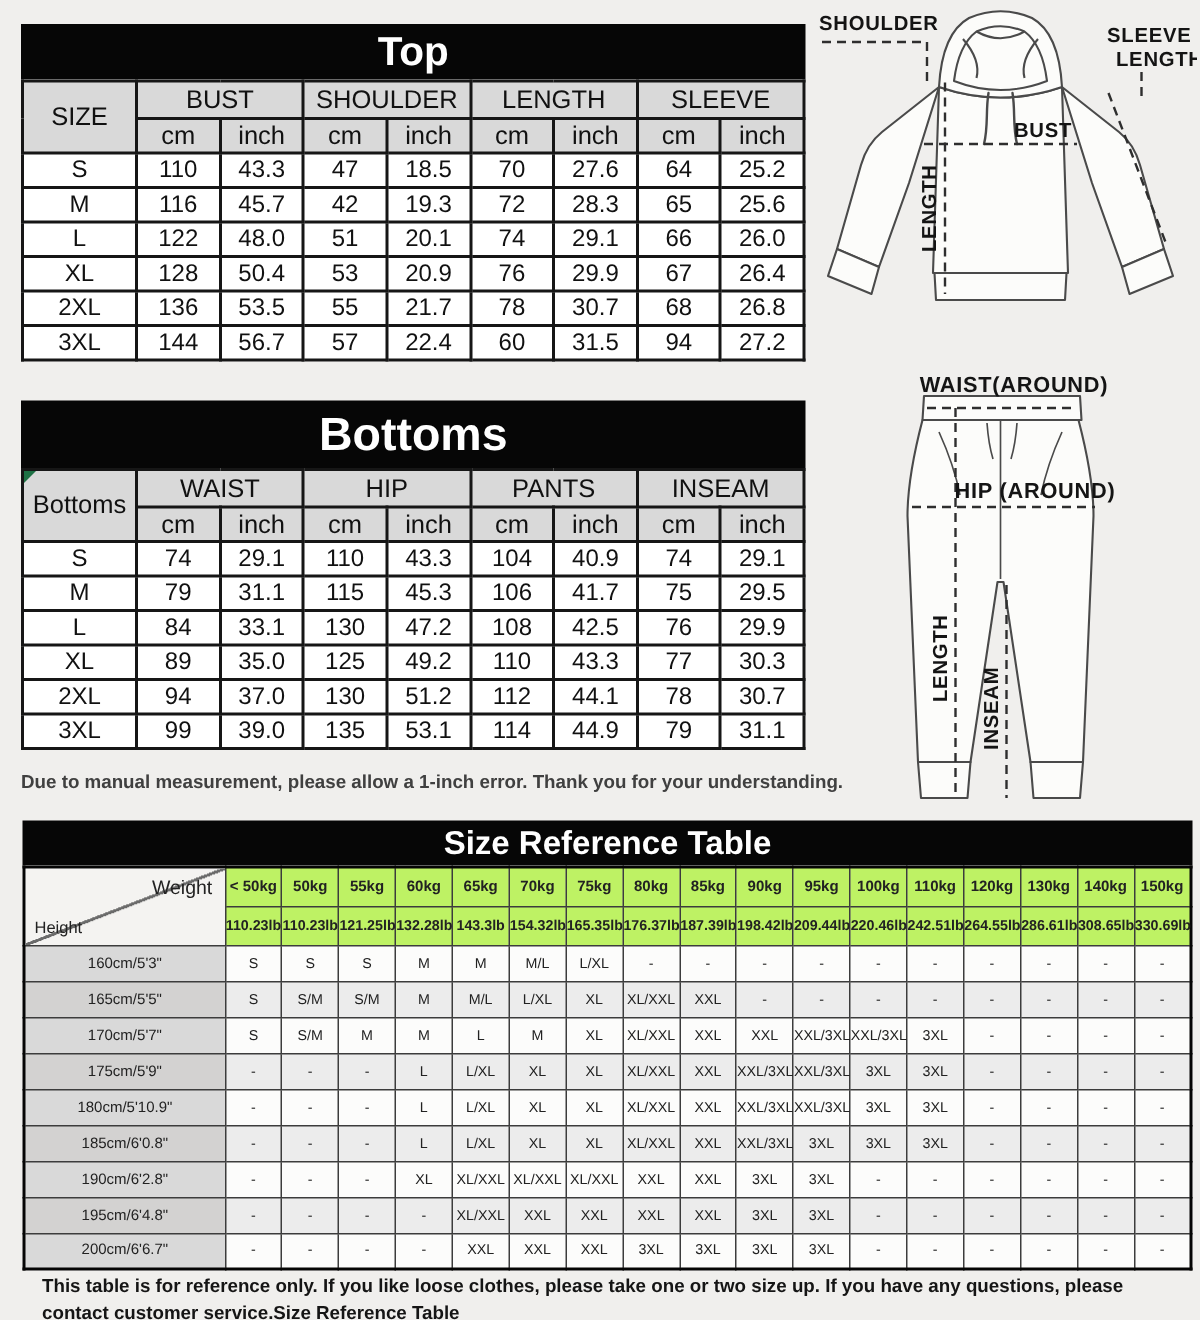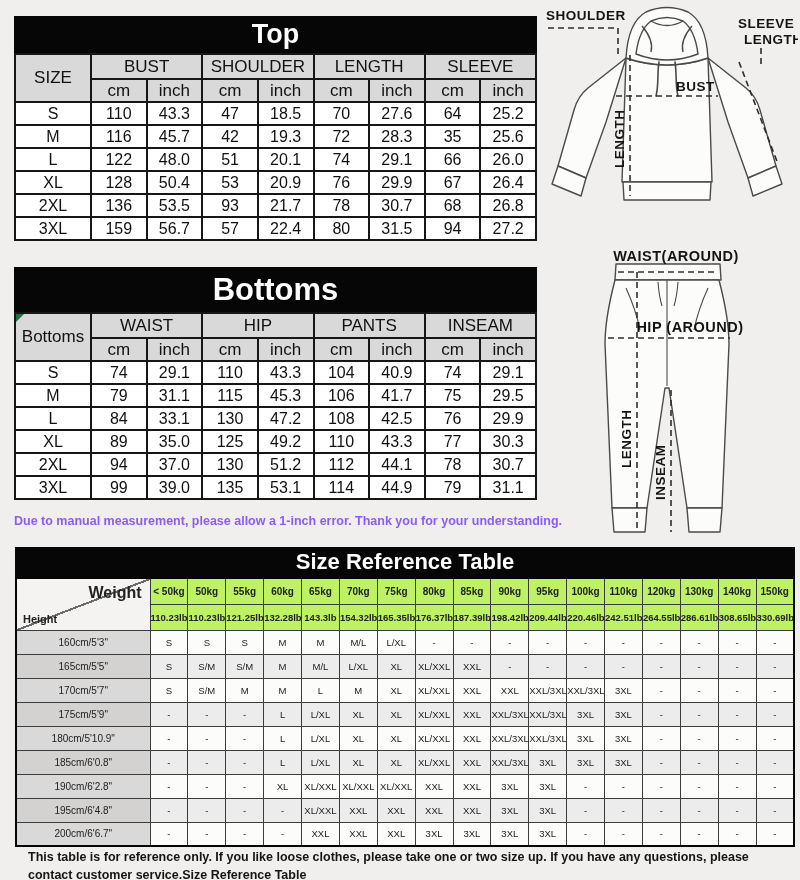--- a/index.html
+++ b/index.html
@@ -25,43 +25,43 @@
   .spec tr.unit-row th{height:23px}
   .spec td{font-size:16px;height:23px}
   .spec .corner{font-size:17px}
   .c-size{width:76px}
 
   .bottoms .corner{position:relative}
   .bottoms .corner::before{content:"";position:absolute;top:0;left:0;width:0;height:0;
       border-top:8px solid #1e7145;border-right:8px solid transparent}
 
   
-  .measure-note{left:14px;top:514px;font-size:12.5px;font-weight:bold;color:#8b5cf6;
+  .measure-note{left:14px;top:514px;font-size:12.5px;font-weight:bold;color:#404040;
                 white-space:nowrap;letter-spacing:0}
   .footer-note{left:28px;top:848px;width:756px;font-size:12.5px;font-weight:bold;
                color:#151515;line-height:1.45}
 
   
   .sizeref-wrap{left:15px;top:547px;width:780px}
   table.sizeref{border:2px solid #050505}
   .sizeref th,.sizeref td{border:1px solid #3c3c3c;text-align:center;padding:0;color:#222}
   .sizeref thead th{background:#bef264;font-weight:bold}
   .kg-row th{height:26px;font-size:10px}
   .lb-row th{height:26px;font-size:9.5px}
   .sizeref tbody td{height:24px;font-size:9.5px;background:#fcfcfb}
   .sizeref tbody td.rowhead{background:#d9d9d9;font-size:10px;font-weight:normal}
   .sizeref tbody tr:nth-child(even) td{background:#ececec}
   .sizeref tbody tr:nth-child(even) td.rowhead{background:#d3d2d1}
   .c-height{width:134px}
   .sizeref .corner{background-color:#f4f3f1;position:relative;
       background-image:linear-gradient(to bottom right,
         transparent calc(50% - 1px),#6a6a6a calc(50% - 1px),
         #6a6a6a calc(50% + 1px),transparent calc(50% + 1px))}
-  .corner .cw{position:absolute;top:5px;right:8px;font-size:16px;font-weight:bold;color:#222}
-  .corner .ch{position:absolute;bottom:5px;left:6px;font-size:11px;font-weight:bold;color:#222}
+  .corner .cw{position:absolute;top:5px;right:8px;font-size:13px;font-weight:normal;color:#222}
+  .corner .ch{position:absolute;bottom:5px;left:6px;font-size:11px;font-weight:normal;color:#222}
 
   svg text{font-family:"Liberation Sans",sans-serif}
 </style>
 </head>
 <body>
 
 <div class="canvas">
 
   <div class="abs spec-wrap" style="top:16px">
     <div class="titlebar top-title">Top</div>
@@ -102,21 +102,21 @@
             <td>25.2</td>
           </tr>
           <tr>
             <td class="rowhead">M</td>
             <td>116</td>
             <td>45.7</td>
             <td>42</td>
             <td>19.3</td>
             <td>72</td>
             <td>28.3</td>
-            <td>35</td>
+            <td>65</td>
             <td>25.6</td>
           </tr>
           <tr>
             <td class="rowhead">L</td>
             <td>122</td>
             <td>48.0</td>
             <td>51</td>
             <td>20.1</td>
             <td>74</td>
             <td>29.1</td>
@@ -131,34 +131,34 @@
             <td>20.9</td>
             <td>76</td>
             <td>29.9</td>
             <td>67</td>
             <td>26.4</td>
           </tr>
           <tr>
             <td class="rowhead">2XL</td>
             <td>136</td>
             <td>53.5</td>
-            <td>93</td>
+            <td>55</td>
             <td>21.7</td>
             <td>78</td>
             <td>30.7</td>
             <td>68</td>
             <td>26.8</td>
           </tr>
           <tr>
             <td class="rowhead">3XL</td>
-            <td>159</td>
+            <td>144</td>
             <td>56.7</td>
             <td>57</td>
             <td>22.4</td>
-            <td>80</td>
+            <td>60</td>
             <td>31.5</td>
             <td>94</td>
             <td>27.2</td>
           </tr>
         </tbody>
     </table>
   </div>
 
   <svg class="abs" style="left:538px;top:0;width:260px;height:250px" viewBox="0 0 260 250">
     <g fill="#fcfcfa" stroke="#4a4a4a" stroke-width="1.4" stroke-linejoin="round">

